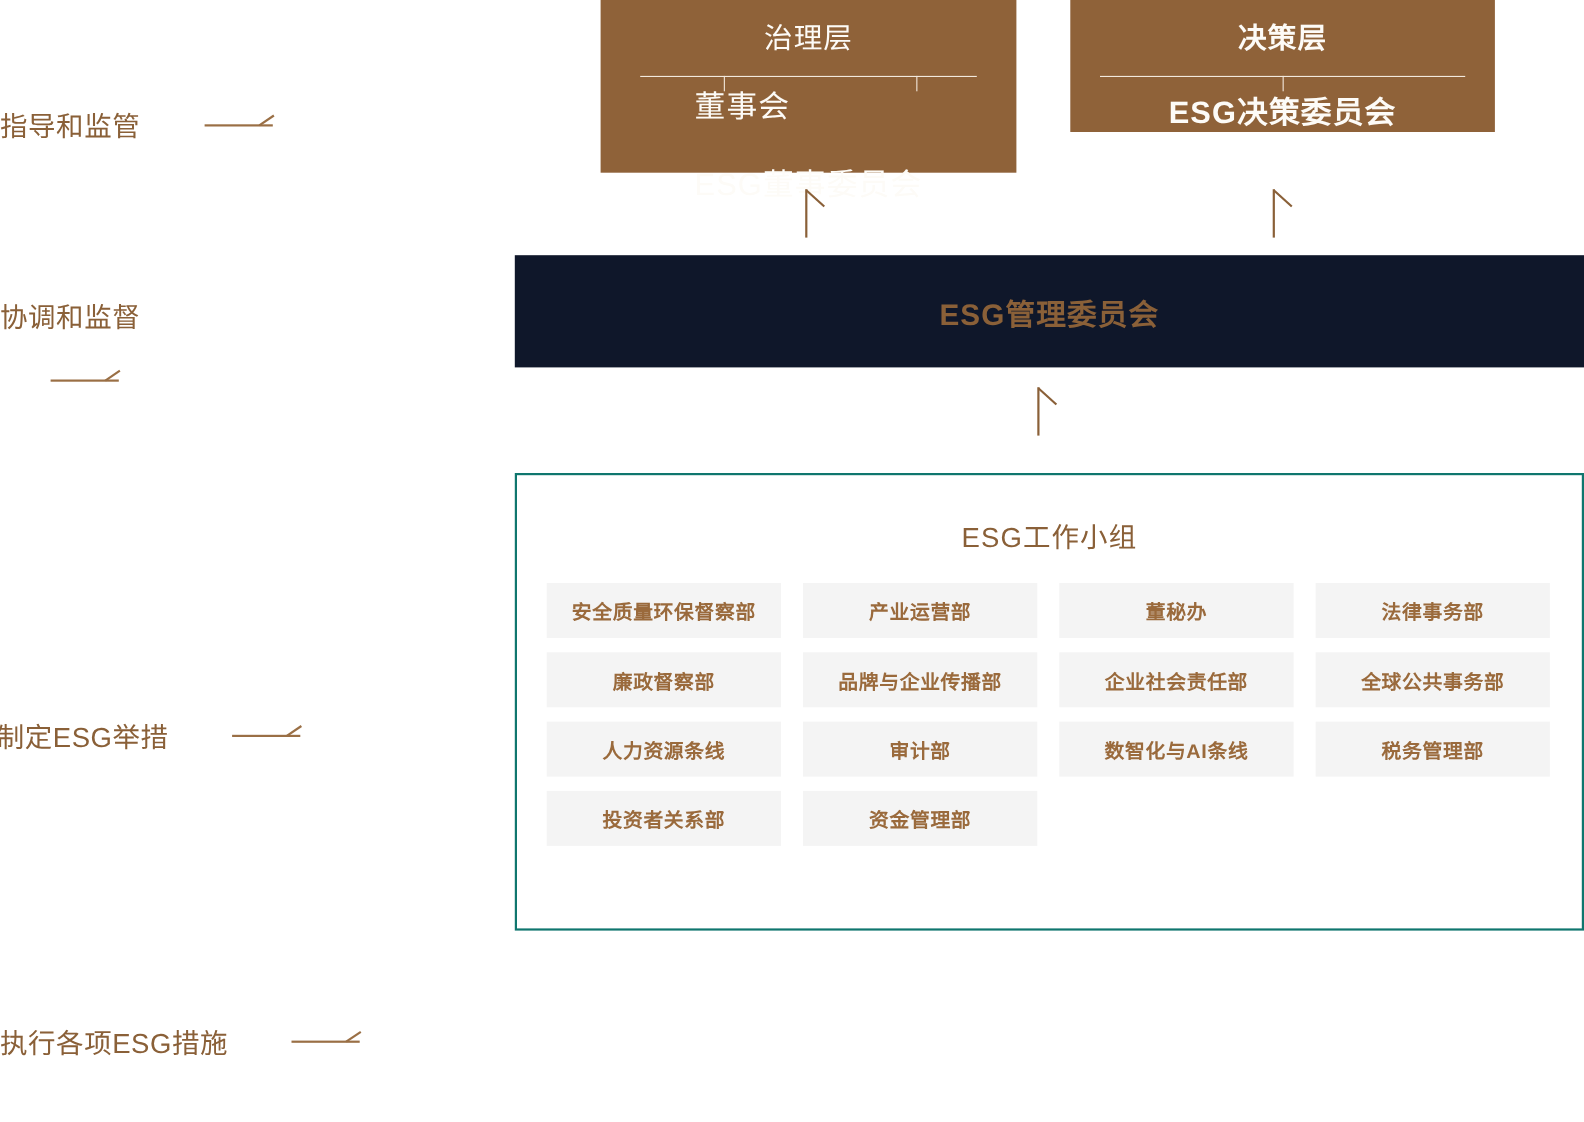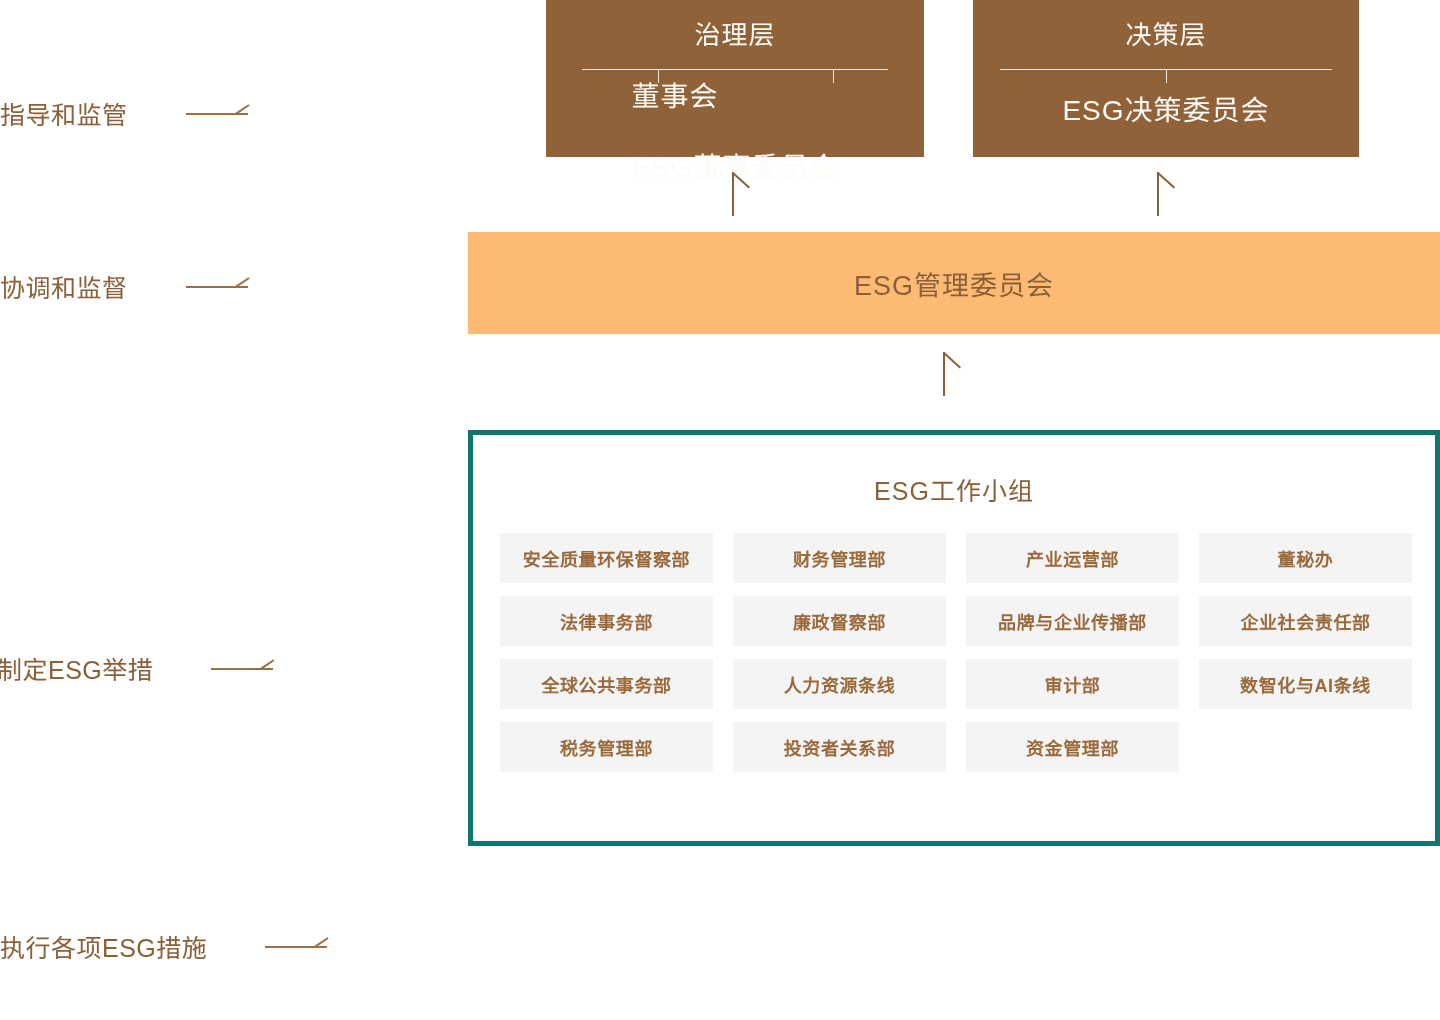--- a/index.html
+++ b/index.html
@@ -53,21 +53,21 @@
     right: -1px;
     top: 0px;
     width: 16px;
     height: 2px;
     background: #9a6f45;
     transform: rotate(-34deg);
     transform-origin: right center;
   }
 
   .lbl-1 { left: 0px;  top: 95px; }
-  .lbl-2 { left: 0px;  top: 268px; }
+  .lbl-2 { left: 0px;  top: 268px; flex-direction: column; }
   .lbl-3 { left: -3px; top: 650px; }
   .lbl-4 { left: 0px;  top: 928px; }
 
   
   .brown-box {
     position: absolute;
     background: #8f6239;
     color: #fdfbf7;
     display: flex;
     flex-direction: column;
@@ -112,21 +112,21 @@
     letter-spacing: 1px;
     text-align: center;
   }
 
   #box-governance { left: 546px; top: 0px; width: 378px; height: 157px; }
   #box-governance .bb-divider { width: 306px; }
   #box-governance .tick-a { left: 76px; }
   #box-governance .tick-b { left: 251px; }
   #box-governance .bb-items { gap: 36px; flex-direction: column; }
 
-  #box-decision { left: 973px; top: 0px; width: 386px; height: 157px; }
+  #box-decision { left: 973px; top: 0px; width: 386px; height: 120px; font-weight: bold; }
   #box-decision .bb-divider { width: 332px; }
   #box-decision .tick-c { left: 166px; }
 
   
   .up-arrow {
     position: absolute;
     width: 26px;
     height: 44px;
   }
   .up-arrow .v {
@@ -147,45 +147,46 @@
     transform: rotate(42deg);
     transform-origin: left center;
   }
   #arrow-gov-up  { left: 732px; top: 172px; }
   #arrow-dec-up  { left: 1157px; top: 172px; }
   #arrow-mgmt-up { left: 943px; top: 352px; }
 
   
   .grey-bar {
     position: absolute;
-    background: #fdba74;
+    background: #0f172a;
     display: flex;
     align-items: center;
     justify-content: center;
     color: #8a6038;
+    font-weight: bold;
   }
   #bar-management {
     left: 468px; top: 232px; width: 972px; height: 102px;
   }
   #bar-management .bar-text { font-size: 27px; letter-spacing: 1px; }
 
   #bar-workforce {
     left: 468px; top: 896px; width: 972px; height: 98px;
   }
   #bar-workforce .bar-text { font-size: 26px; letter-spacing: 1px; }
 
   
   #panel-workgroup {
     position: absolute;
     left: 468px;
     top: 430px;
     width: 972px;
     height: 416px;
     background: #ffffff;
-    border: 5px solid #0f766e;
+    border: 2px solid #0f766e;
   }
   #panel-workgroup .wg-title {
     text-align: center;
     color: #8a6038;
     font-size: 25px;
     letter-spacing: 1px;
     margin-top: 36px;
   }
   .wg-grid {
     display: grid;
@@ -281,21 +282,20 @@
   </div>
 
   <div class="grey-bar" id="bar-management">
     <span class="bar-text">ESG管理委员会</span>
   </div>
 
   <div id="panel-workgroup">
     <div class="wg-title">ESG工作小组</div>
     <div class="wg-grid">
       <div class="wg-cell">安全质量环保督察部</div>
-      <div class="wg-cell">财务管理部</div>
       <div class="wg-cell">产业运营部</div>
       <div class="wg-cell">董秘办</div>
       <div class="wg-cell">法律事务部</div>
       <div class="wg-cell">廉政督察部</div>
       <div class="wg-cell">品牌与企业传播部</div>
       <div class="wg-cell">企业社会责任部</div>
       <div class="wg-cell">全球公共事务部</div>
       <div class="wg-cell">人力资源条线</div>
       <div class="wg-cell">审计部</div>
       <div class="wg-cell">数智化与AI条线</div>

